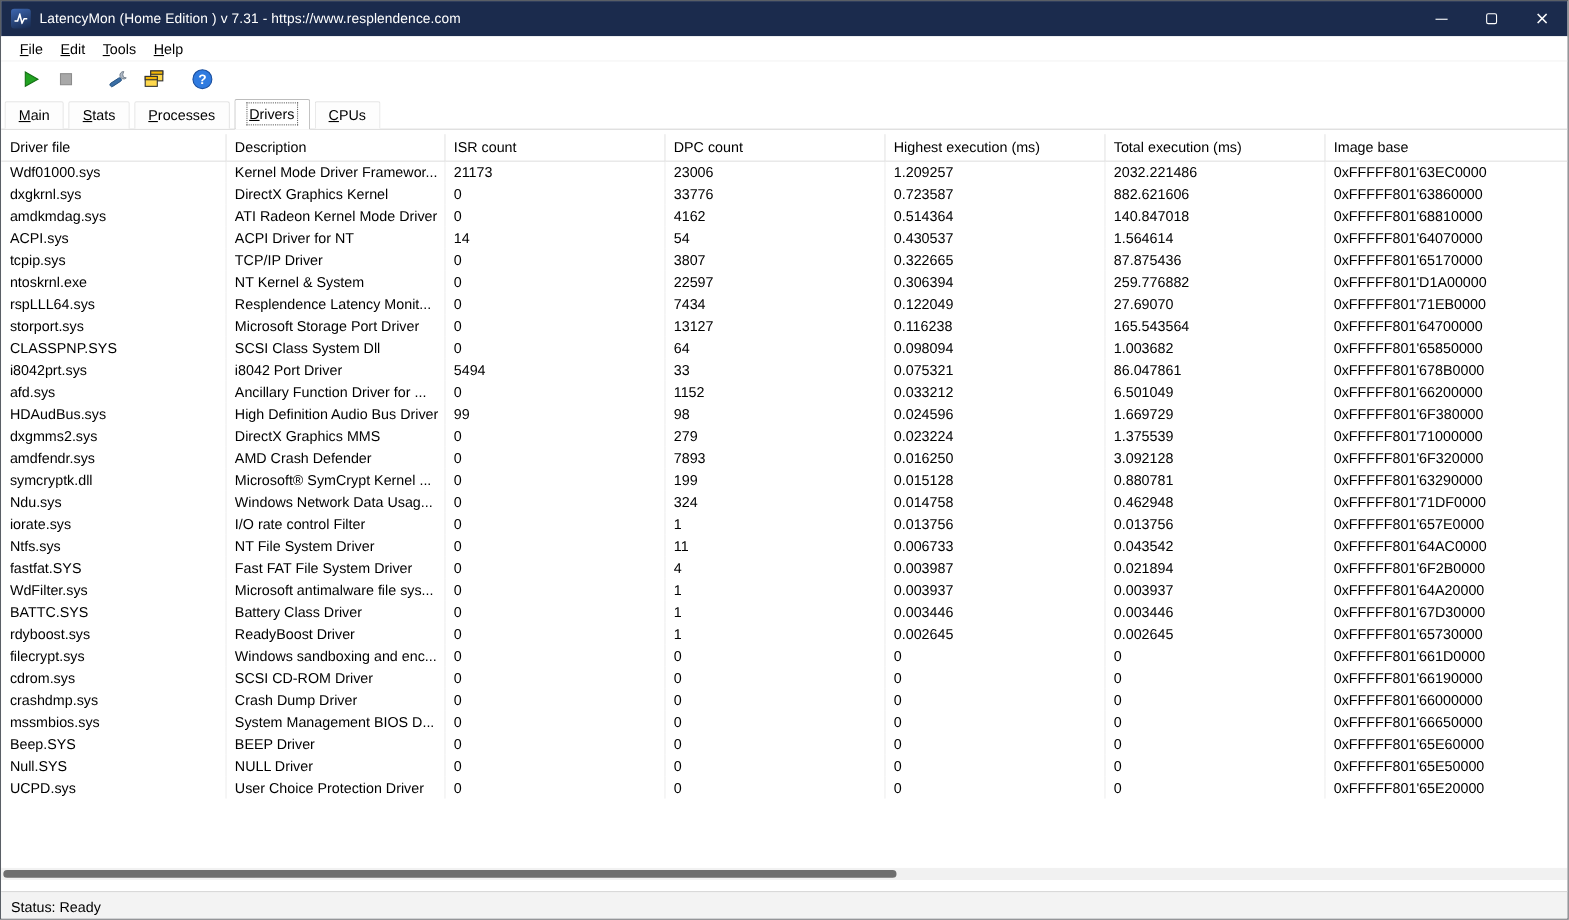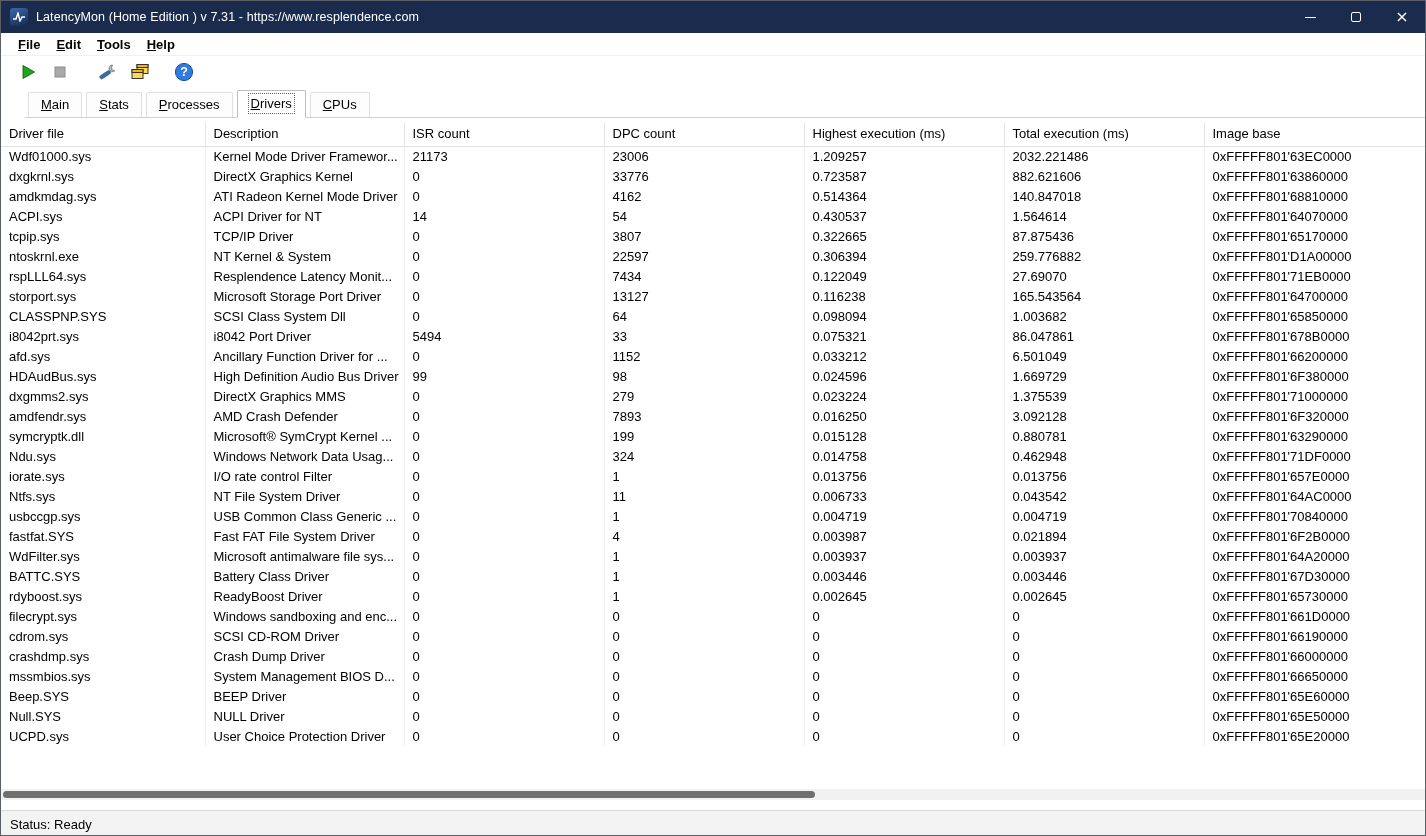--- a/index.html
+++ b/index.html
@@ -25,35 +25,35 @@
   .win-btn { width:46px; height:100%; display:flex; align-items:center; justify-content:center; color:#fff; cursor:default; }
   .glyph-min { display:block; width:11px; height:1px; background:#fff; }
   .glyph-max { display:block; width:10px; height:10px; border:1px solid #fff; border-radius:2px; }
   .glyph-close { font-size:16px; line-height:1; font-family:"DejaVu Sans", sans-serif; }
 
   
   .menubar {
     flex:0 0 23px; background:#fff; display:flex; align-items:center;
     padding-left:9px; font-size:13px; color:#000; border-bottom:1px solid #f1f1f1;
   }
-  .menu-item { padding:2px 8px; cursor:default;font-weight:bold; }
+  .menu-item { padding:2px 8px; cursor:default; }
 
   
   .toolbar {
     flex:0 0 32px; background:#fff; display:flex; align-items:center; padding-left:12px;
   }
   .tool-btn { width:30px; height:27px; display:flex; align-items:center; justify-content:center; cursor:default; }
   .tool-btn + .tool-btn { margin-left:2px; }
   .tool-btn.group-gap { margin-left:18px; }
   .tool-btn.help-gap  { margin-left:14px; }
 
   
   .tabbar {
     flex:0 0 30px; background:#fff; display:flex; align-items:flex-end;
-    padding-left:3px; border-bottom:1px solid #d0d0d0;margin-left:24px;
+    padding-left:3px; border-bottom:1px solid #d0d0d0;
   }
   .tab {
     font-size:13px; color:#000; background:#fdfdfd;
     border:1px solid #e0e0e0; border-bottom:none;
     padding:4px 12px 5px; margin-right:4px; cursor:default;
     border-top-left-radius:2px; border-top-right-radius:2px;
   }
   .tab.selected {
     background:#fff; border:1px solid #bdbdbd; border-bottom:1px solid #fff;
     margin-bottom:-1px; padding:5px 13px 6px; position:relative;
@@ -340,29 +340,20 @@
           <tr>
             <td>Ntfs.sys</td>
             <td>NT File System Driver</td>
             <td>0</td>
             <td>11</td>
             <td>0.006733</td>
             <td>0.043542</td>
             <td>0xFFFFF801'64AC0000</td>
           </tr>
           <tr>
-            <td>usbccgp.sys</td>
-            <td>USB Common Class Generic ...</td>
-            <td>0</td>
-            <td>1</td>
-            <td>0.004719</td>
-            <td>0.004719</td>
-            <td>0xFFFFF801'70840000</td>
-          </tr>
-          <tr>
             <td>fastfat.SYS</td>
             <td>Fast FAT File System Driver</td>
             <td>0</td>
             <td>4</td>
             <td>0.003987</td>
             <td>0.021894</td>
             <td>0xFFFFF801'6F2B0000</td>
           </tr>
           <tr>
             <td>WdFilter.sys</td>

